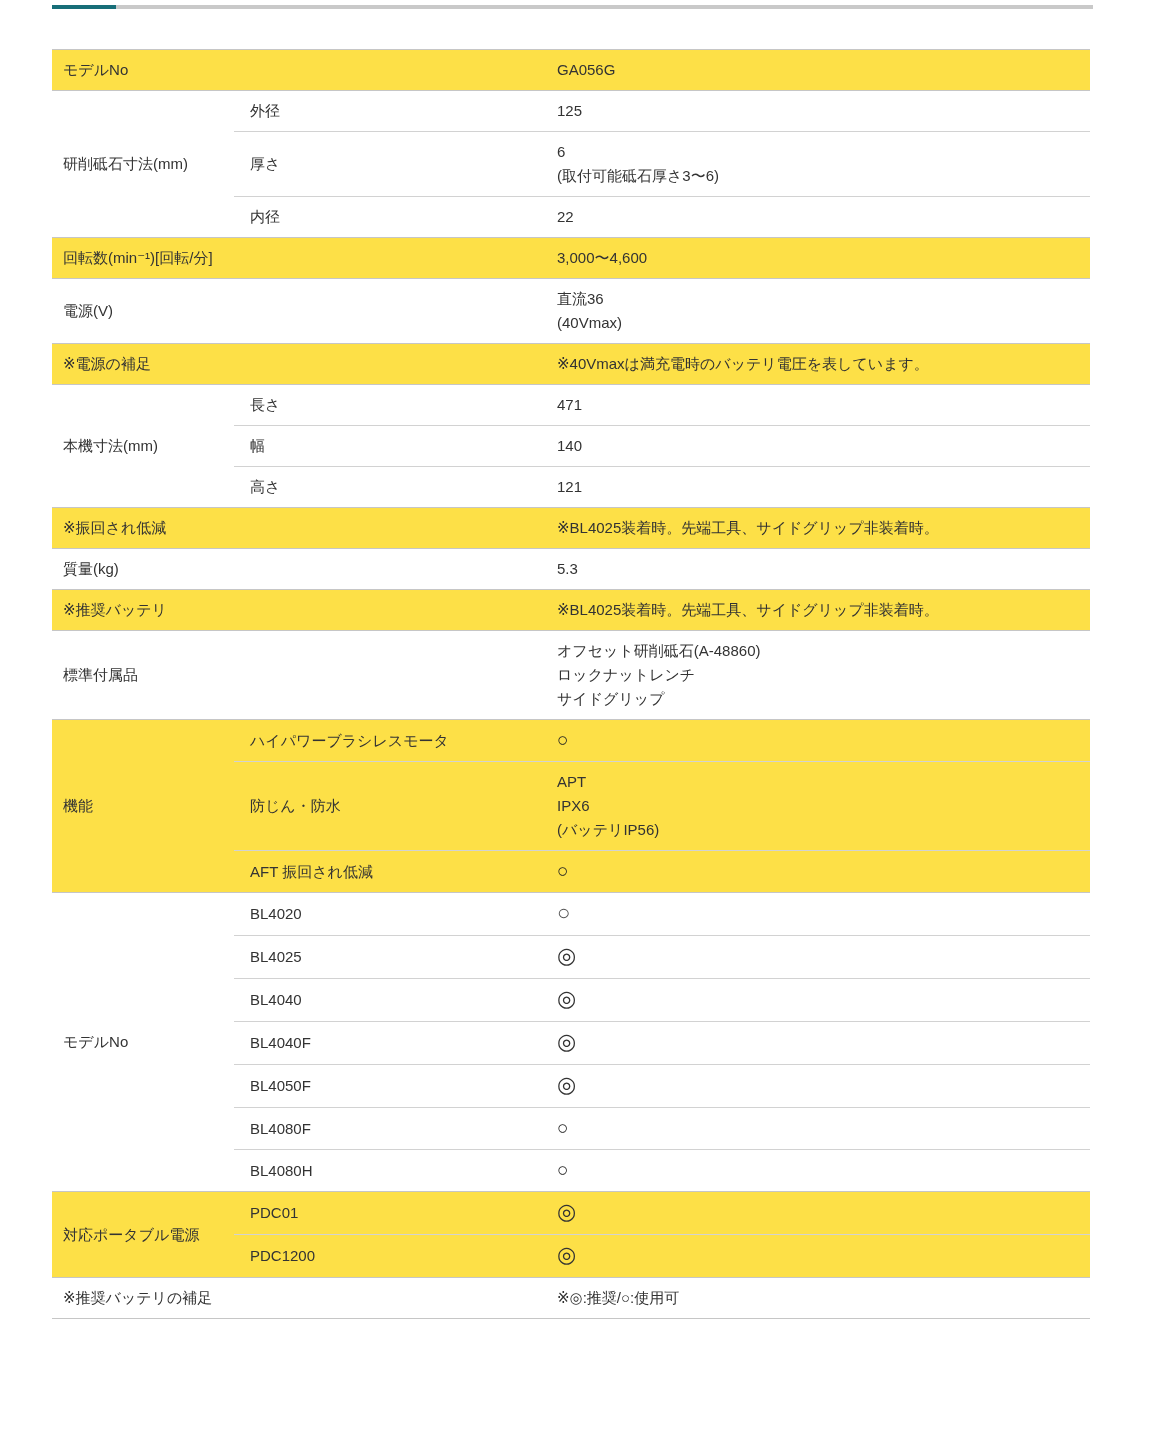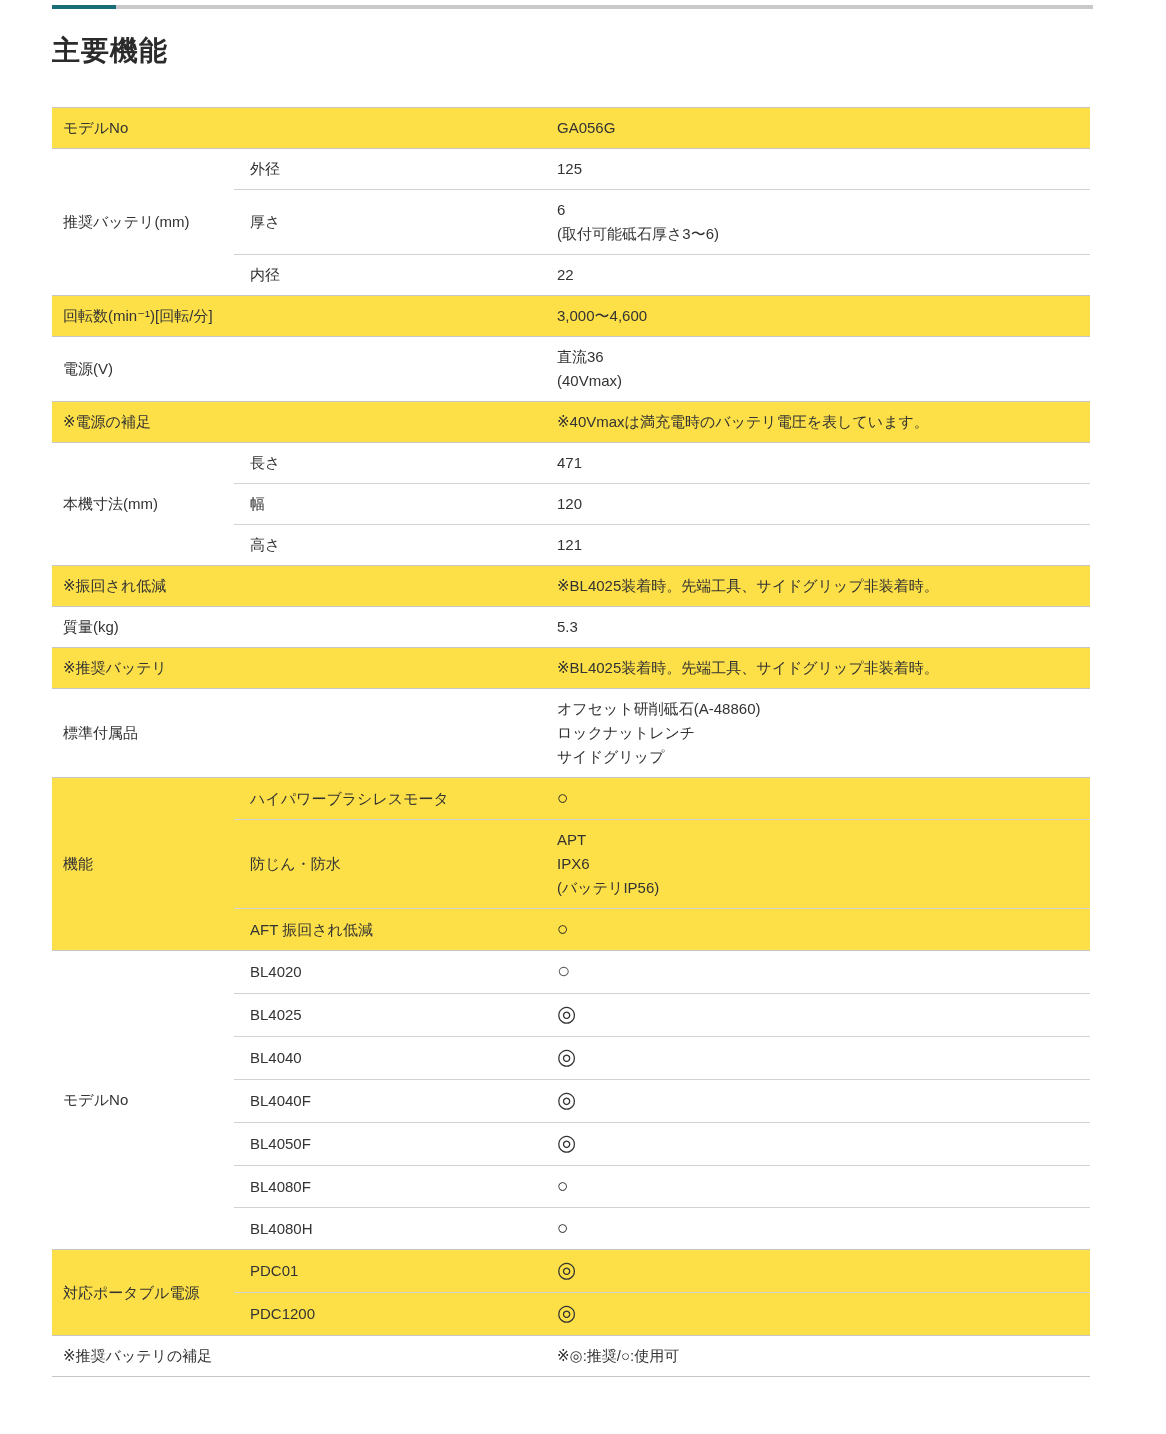--- a/index.html
+++ b/index.html
@@ -85,39 +85,38 @@
 </style>
 </head>
 <body>
 
 <div class="page">
 
   <div class="rule">
     <span class="rule-accent"></span>
   </div>
 
-  <h1 class="page-title">主要機能</h1>
 
   <table class="spec-table">
     <colgroup>
       <col style="width:182px">
       <col style="width:307px">
       <col style="width:549px">
     </colgroup>
     <tbody>
 
       <tr class="group-start shaded">
         <td class="lbl" colspan="2">モデルNo</td>
         <td class="val">
           <div class="line">GA056G</div>
         </td>
       </tr>
 
       <tr class="group-start">
-        <td class="lbl" rowspan="3">推奨バッテリ(mm)</td>
+        <td class="lbl" rowspan="3">研削砥石寸法(mm)</td>
         <td class="sub">外径</td>
         <td class="val">
           <div class="line">125</div>
         </td>
       </tr>
       <tr>
         <td class="sub subdiv">厚さ</td>
         <td class="val subdiv">
           <div class="line">6</div>
           <div class="line">(取付可能砥石厚さ3〜6)</div>
@@ -155,21 +154,21 @@
       <tr class="group-start">
         <td class="lbl" rowspan="3">本機寸法(mm)</td>
         <td class="sub">長さ</td>
         <td class="val">
           <div class="line">471</div>
         </td>
       </tr>
       <tr>
         <td class="sub subdiv">幅</td>
         <td class="val subdiv">
-          <div class="line">120</div>
+          <div class="line">140</div>
         </td>
       </tr>
       <tr>
         <td class="sub subdiv">高さ</td>
         <td class="val subdiv">
           <div class="line">121</div>
         </td>
       </tr>
 
       <tr class="group-start shaded">

